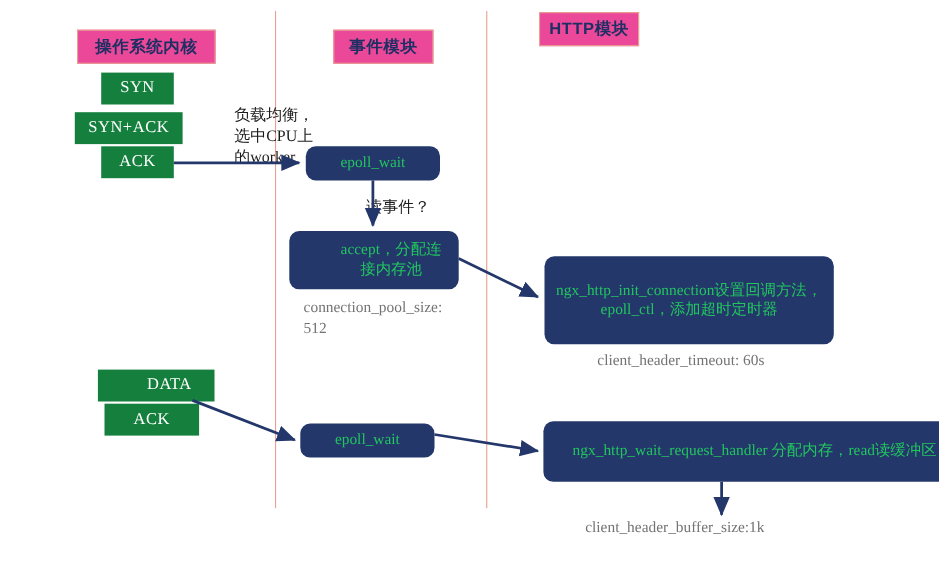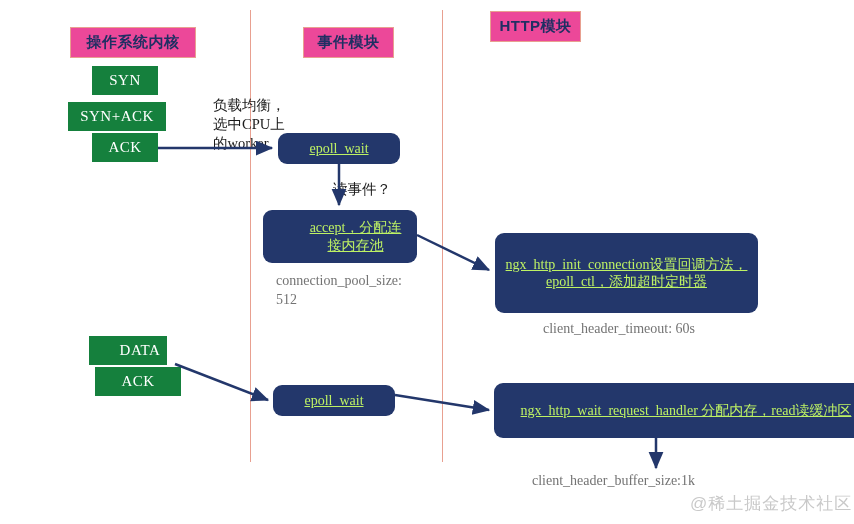--- a/index.html
+++ b/index.html
@@ -41,31 +41,30 @@
     display: flex;
     align-items: center;
     justify-content: center;
     font-size: 15px;
     letter-spacing: 0.5px;
     box-sizing: border-box;
   }
   .round-box {
     position: absolute;
     background: #23376b;
-    color: #bef264;
+    color: #22c55e;
     border-radius: 9px;
     display: flex;
     align-items: center;
     justify-content: center;
     text-align: center;
     font-size: 14px;
     line-height: 1.25;
     padding: 4px 10px;
     box-sizing: border-box;
-    text-decoration: underline;
   }
   .plain-text {
     position: absolute;
     color: #1b1b1b;
     font-size: 14.5px;
     line-height: 1.3;
     white-space: pre-line;
     margin-left: 48px;
   }
   .note-text {
@@ -99,40 +98,39 @@
   <div class="vline" style="left:250px; top:10px; height:452px;"></div>
   <div class="vline" style="left:442px; top:10px; height:452px;"></div>
 
   <div class="lane-header" style="left:70px; top:27px; width:126px; height:31px;">操作系统内核</div>
   <div class="lane-header" style="left:303px; top:27px; width:91px; height:31px;">事件模块</div>
   <div class="lane-header" style="left:490px; top:11px; width:91px; height:31px;">HTTP模块</div>
 
   <div class="rect-box" style="left:92px; top:66px; width:66px; height:29px;">SYN</div>
   <div class="rect-box" style="left:40px; top:102px; width:98px; height:29px;margin-left:28px;">SYN+ACK</div>
   <div class="rect-box" style="left:92px; top:133px; width:66px; height:29px;">ACK</div>
-  <div class="rect-box" style="left:89px; top:336px; width:78px; height:29px;padding-left:24px;">DATA</div>
+  <div class="rect-box" style="left:89px; top:336px; width:106px; height:29px;padding-left:24px;">DATA</div>
   <div class="rect-box" style="left:95px; top:367px; width:86px; height:29px;">ACK</div>
 
   <div class="round-box" style="left:278px; top:133px; width:122px; height:31px;">epoll_wait</div>
   <div class="round-box" style="left:263px; top:210px; width:154px; height:53px;padding-left:41px;">accept，分配连接内存池</div>
   <div class="round-box" style="left:273px; top:385px; width:122px; height:31px;">epoll_wait</div>
 
   <div class="round-box" style="left:495px; top:233px; width:263px; height:80px;">ngx_http_init_connection设置回调方法，epoll_ctl，添加超时定时器</div>
   <div class="round-box" style="left:494px; top:383px; width:384px; height:55px;">ngx_http_wait_request_handler 分配内存，read读缓冲区</div>
 
   <div class="plain-text" style="left:165px; top:96px; width:120px;">负载均衡，
 选中CPU上
 的worker</div>
   <div class="plain-text" style="left:285px; top:180px;">读事件？</div>
   <div class="note-text" style="left:276px; top:272px; width:180px;">connection_pool_size:
 512</div>
   <div class="note-text" style="left:543px; top:320px;">client_header_timeout: 60s</div>
   <div class="note-text" style="left:532px; top:472px;">client_header_buffer_size:1k</div>
 
-  <div class="watermark" style="left:690px; top:492px;">@稀土掘金技术社区</div>
 
   <svg class="arrows" viewBox="0 0 854 524">
     <defs>
       <marker id="ah" markerWidth="8" markerHeight="8" refX="6.5" refY="3" orient="auto">
         <path d="M0,0 L7,3 L0,6 z" fill="#23376b"></path>
       </marker>
     </defs>
 
     <line x1="158" y1="148" x2="272" y2="148" stroke="#23376b" stroke-width="2.5" marker-end="url(#ah)"></line>
 

